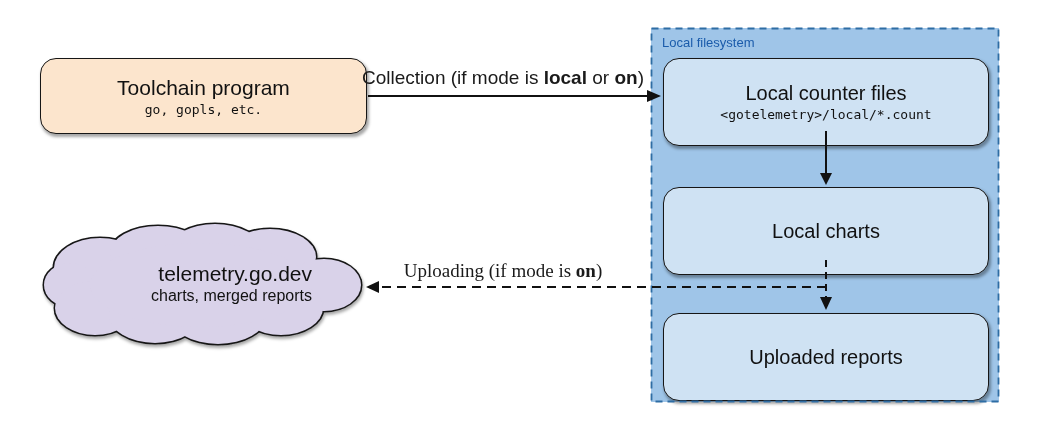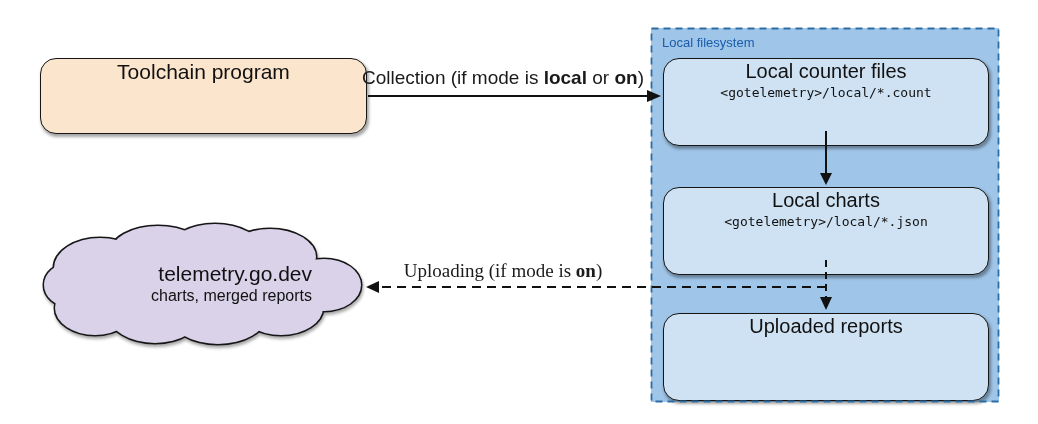--- a/index.html
+++ b/index.html
@@ -15,20 +15,21 @@
   }
 
   
   .node {
     position: absolute;
     border: 1.5px solid #161616;
     border-radius: 16px;
     display: flex;
     flex-direction: column;
     align-items: center;
+    justify-content: center;
     text-align: center;
     box-shadow: 1.5px 2.5px 3px rgba(0,0,0,0.35);
   }
   .node .title { font-size: 20px; line-height: 25px; color: #111; }
   .node .subtitle {
     font-family: "DejaVu Sans Mono", monospace;
     font-size: 13px;
     line-height: 17px;
     color: #111;
   }
@@ -95,30 +96,30 @@
 </head>
 <body>
 
 <div class="stage">
 
   <div class="fs-container"></div>
   <div class="fs-label">Local filesystem</div>
 
   <div class="node toolchain">
     <div class="title">Toolchain program</div>
+    <div class="subtitle">go, gopls, etc.</div>
   </div>
 
   <div class="node fs-node fs-node-1">
     <div class="title">Local counter files</div>
     <div class="subtitle">&lt;gotelemetry&gt;/local/*.count</div>
   </div>
 
   <div class="node fs-node fs-node-2">
     <div class="title">Local charts</div>
-    <div class="subtitle">&lt;gotelemetry&gt;/local/*.json</div>
   </div>
 
   <div class="node fs-node fs-node-3">
     <div class="title">Uploaded reports</div>
   </div>
 
   <div class="edge-label label-collection">
     <span>Collection (if mode is </span><b>local</b><span> or </span><b>on</b><span>)</span>
   </div>
 

